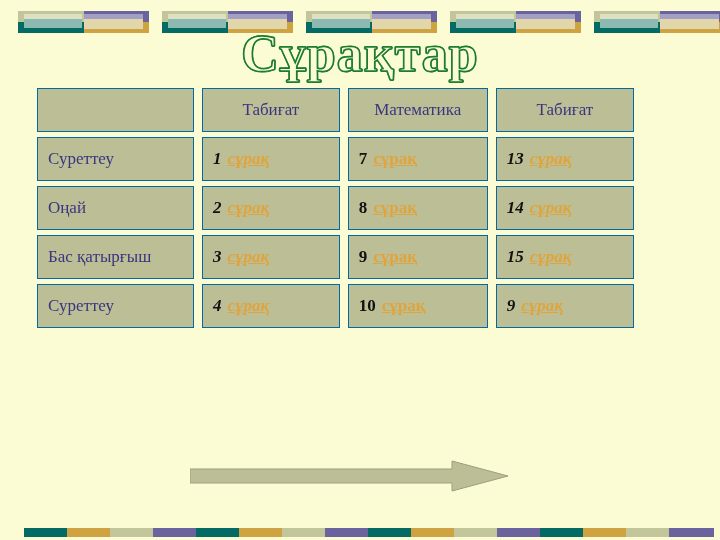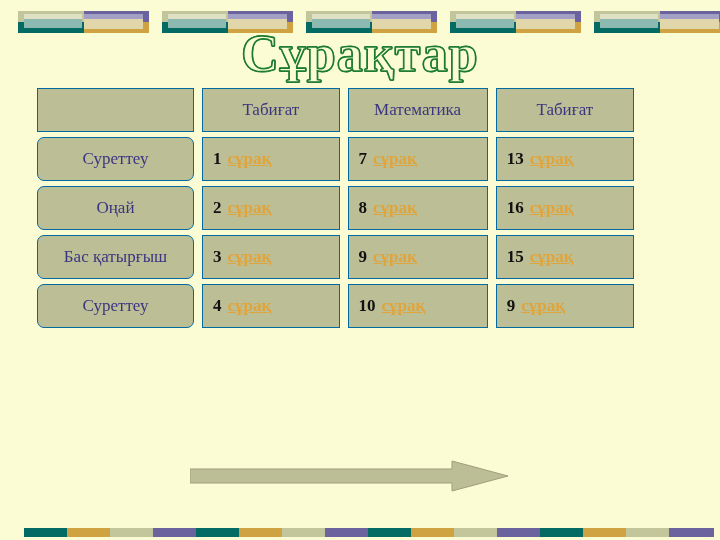--- a/index.html
+++ b/index.html
@@ -127,23 +127,22 @@
     text-align: center;
     color: #3b3580;
     font-size: 17px;
     height: 32px;
   }
   .header-blank { background: #bcbf96; }
 
   .label-cell {
     color: #3b3580;
     font-size: 17px;
-    text-align: center;
+    text-align: left;
     white-space: nowrap;
-    border-radius: 7px;
   }
   .label-cell.indent { padding-left: 18px; font-family: Liberation Serif, serif; }
 
   .data-cell {
     font-size: 17px;
     color: #111;
     font-weight: bold;
     text-align: left;
     height: 36px;
   }
@@ -161,21 +160,21 @@
   }
   td.hl-navy {
     border: 2px solid #2b3f83;
     border-bottom-width: 4px;
     margin-top: 12px;
   }
   td.hl-thin-navy {
     border: 1px solid #6b6ea0;
   }
   .pad-left-s { padding-left: 18px; }
-  .pad-left-m { padding-left: 12px; }
+  .pad-left-m { padding-left: 12px; font-style: italic; }
 
   
   #arrow-wrap {
     position: absolute;
     left: 190px;
     top: 460px;
     width: 320px;
     height: 32px;
   }
 </style>
@@ -248,21 +247,21 @@
   <tr>
         <td class="col-label label-cell">Суреттеу</td>
         <td class="col-data data-cell  pad-left-m"><span class="num">1</span><a class="qlink" href="#">сұрақ</a></td>
         <td class="col-data data-cell hl-lavender pad-left-s"><span class="num">7</span><a class="qlink" href="#">сұрақ</a></td>
         <td class="col-data data-cell  pad-left-m"><span class="num">13</span><a class="qlink" href="#">сұрақ</a></td>
       </tr>
       <tr>
         <td class="col-label label-cell indent">Оңай</td>
         <td class="col-data data-cell  pad-left-m"><span class="num">2</span><a class="qlink" href="#">сұрақ</a></td>
         <td class="col-data data-cell hl-navy pad-left-s"><span class="num">8</span><a class="qlink" href="#">сұрақ</a></td>
-        <td class="col-data data-cell  pad-left-m"><span class="num">16</span><a class="qlink" href="#">сұрақ</a></td>
+        <td class="col-data data-cell  pad-left-m"><span class="num">14</span><a class="qlink" href="#">сұрақ</a></td>
       </tr>
       <tr>
         <td class="col-label label-cell">Бас қатырғыш</td>
         <td class="col-data data-cell  pad-left-m"><span class="num">3</span><a class="qlink" href="#">сұрақ</a></td>
         <td class="col-data data-cell hl-thin-navy pad-left-s"><span class="num">9</span><a class="qlink" href="#">сұрақ</a></td>
         <td class="col-data data-cell  pad-left-m"><span class="num">15</span><a class="qlink" href="#">сұрақ</a></td>
       </tr>
       <tr>
         <td class="col-label label-cell">Суреттеу</td>
         <td class="col-data data-cell  pad-left-m"><span class="num">4</span><a class="qlink" href="#">сұрақ</a></td>

